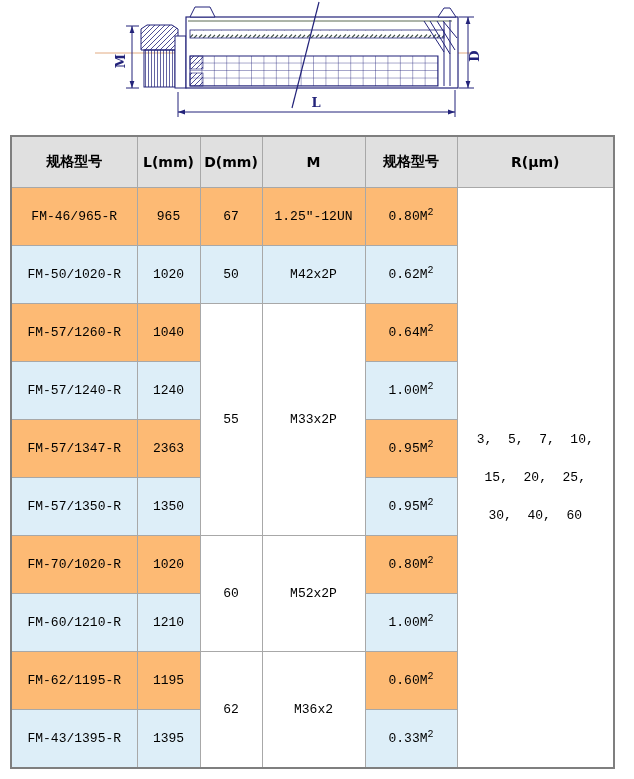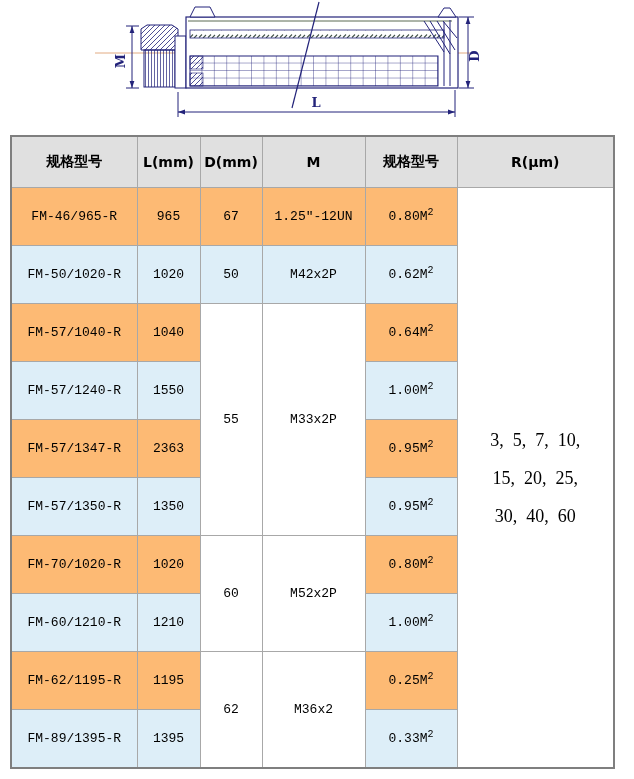--- a/index.html
+++ b/index.html
@@ -12,21 +12,21 @@
   table.spec th,table.spec td{border:1px solid #a8a8a8;text-align:center;vertical-align:middle;
              color:#000;padding:0;overflow:hidden;}
   table.spec th{background:#e0e0e0;height:50px;font-size:14px;font-weight:bold;
              font-family:"DejaVu Sans",sans-serif;}
   table.spec td{height:57px;font-size:13px;font-family:"Liberation Mono","DejaVu Sans Mono",monospace;
              background:#fdba74;}
   table.spec tbody tr:nth-child(even) td{background:#ddeef8;}
   table.spec td.merged{background:#ffffff !important;}
   td.area sup{font-size:10px;line-height:0;}
   td.r-cell{background:#ffffff !important;}
-  .r-line{line-height:38px;white-space:pre;font-size:18px;font-family:Liberation Serif, serif;}
+  .r-line{line-height:38px;white-space:pre;font-size:13px;}
   text.dim{font-family:"DejaVu Serif","Liberation Serif",serif;font-weight:bold;font-size:13px;}
 </style>
 </head>
 <body>
 
 <div id="page">
 
   <svg id="diagram" viewBox="0 0 634 130">
     <defs>
       <pattern id="hatch" width="5" height="5" patternUnits="userSpaceOnUse">
@@ -132,29 +132,29 @@
           </td>
         </tr>
         <tr>
           <td>FM-50/1020-R</td>
           <td>1020</td>
           <td>50</td>
           <td>M42x2P</td>
           <td class="area"><span>0.62M</span><sup>2</sup></td>
         </tr>
         <tr>
-          <td>FM-57/1040-R</td>
+          <td>FM-57/1260-R</td>
           <td>1040</td>
           <td class="merged" rowspan="4">55</td>
           <td class="merged" rowspan="4">M33x2P</td>
           <td class="area"><span>0.64M</span><sup>2</sup></td>
         </tr>
         <tr>
           <td>FM-57/1240-R</td>
-          <td>1550</td>
+          <td>1240</td>
           <td class="area"><span>1.00M</span><sup>2</sup></td>
         </tr>
         <tr>
           <td>FM-57/1347-R</td>
           <td>2363</td>
           <td class="area"><span>0.95M</span><sup>2</sup></td>
         </tr>
         <tr>
           <td>FM-57/1350-R</td>
           <td>1350</td>
@@ -170,23 +170,23 @@
         <tr>
           <td>FM-60/1210-R</td>
           <td>1210</td>
           <td class="area"><span>1.00M</span><sup>2</sup></td>
         </tr>
         <tr>
           <td>FM-62/1195-R</td>
           <td>1195</td>
           <td class="merged" rowspan="2">62</td>
           <td class="merged" rowspan="2">M36x2</td>
-          <td class="area"><span>0.25M</span><sup>2</sup></td>
+          <td class="area"><span>0.60M</span><sup>2</sup></td>
         </tr>
         <tr>
-          <td>FM-89/1395-R</td>
+          <td>FM-43/1395-R</td>
           <td>1395</td>
           <td class="area"><span>0.33M</span><sup>2</sup></td>
         </tr>
       </tbody>
     </table>
   </div>
 </div>
 
 </body></html>

